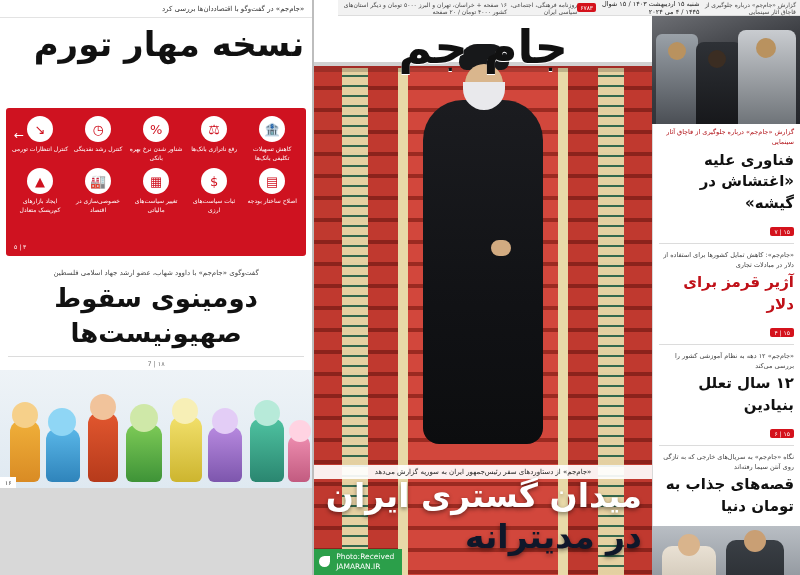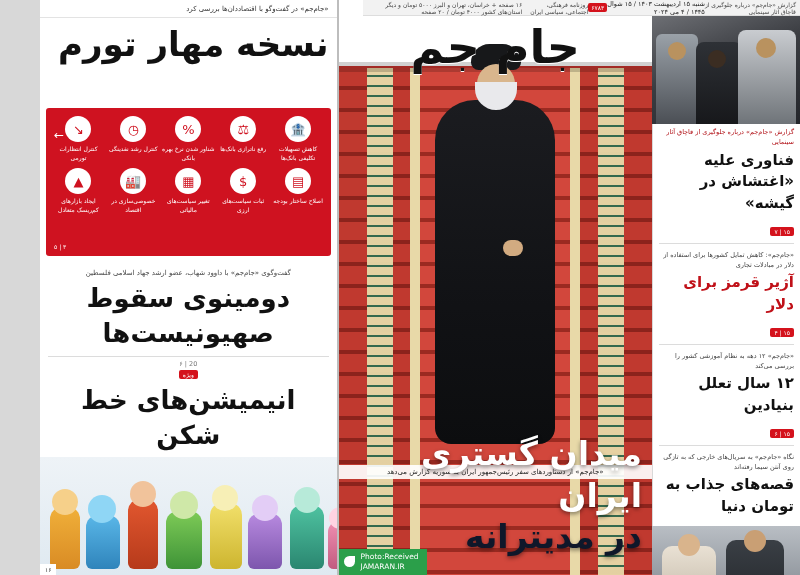--- a/index.html
+++ b/index.html
@@ -17,21 +17,21 @@
     background:#d8d8d8;
   }
 
   
   .sheet{
     position:relative;
     background:#fff;
     overflow:hidden;
   }
   .sheet-main{width:487px;height:575px;border-left:2px solid #bdbdbd;}
-  .sheet-second{width:313px;height:575px;margin-left:40px;}
+  .sheet-second{width:313px;height:488px;}
 
   
   .topstrip{
     position:absolute;top:0;right:0;left:0;height:16px;
     background:#f2f2f2;border-bottom:1px solid #ddd;
     display:flex;align-items:center;justify-content:space-between;
     font-size:6.5px;color:#333;padding:1px 4px;box-sizing:border-box;
     direction:rtl;
     margin-left:24px;
   }
@@ -382,21 +382,21 @@
           <div class="ig-ico">▲</div>
           <div class="ig-lbl">ایجاد بازارهای کم‌ریسک متعادل</div>
         </div>
       </div>
       <div class="ig-page">۳ | ۵</div>
     </div>
 
     <div class="s2-sec" style="top:268px;">
       <div class="s2-kicker">گفت‌وگوی «جام‌جم» با داوود شهاب، عضو ارشد جهاد اسلامی فلسطین</div>
       <div class="s2-head">دومینوی سقوط صهیونیست‌ها</div>
-      <span class="tag-plain">20 | ۶</span>
+      <span class="tag-plain">۱۸ | 7</span>
     </div>
 
     <div class="s2-rule" style="position:absolute;top:356px;left:8px;right:8px;"></div>
 
     <div class="s2-sec" style="top:362px;">
       <span class="tag-red">ویژه</span>
       <div class="s2-head">انیمیشن‌های خط شکن</div>
     </div>
 
     <div class="cartoon">

